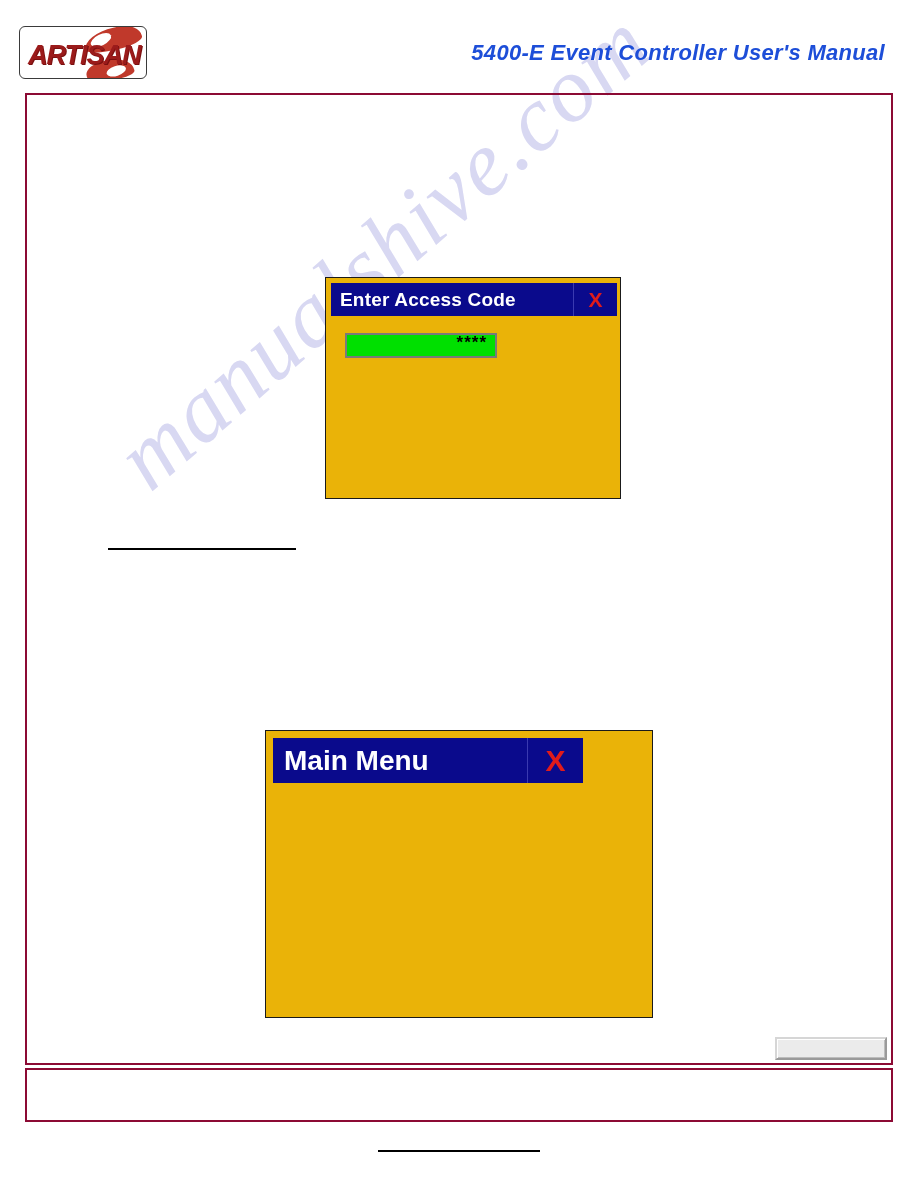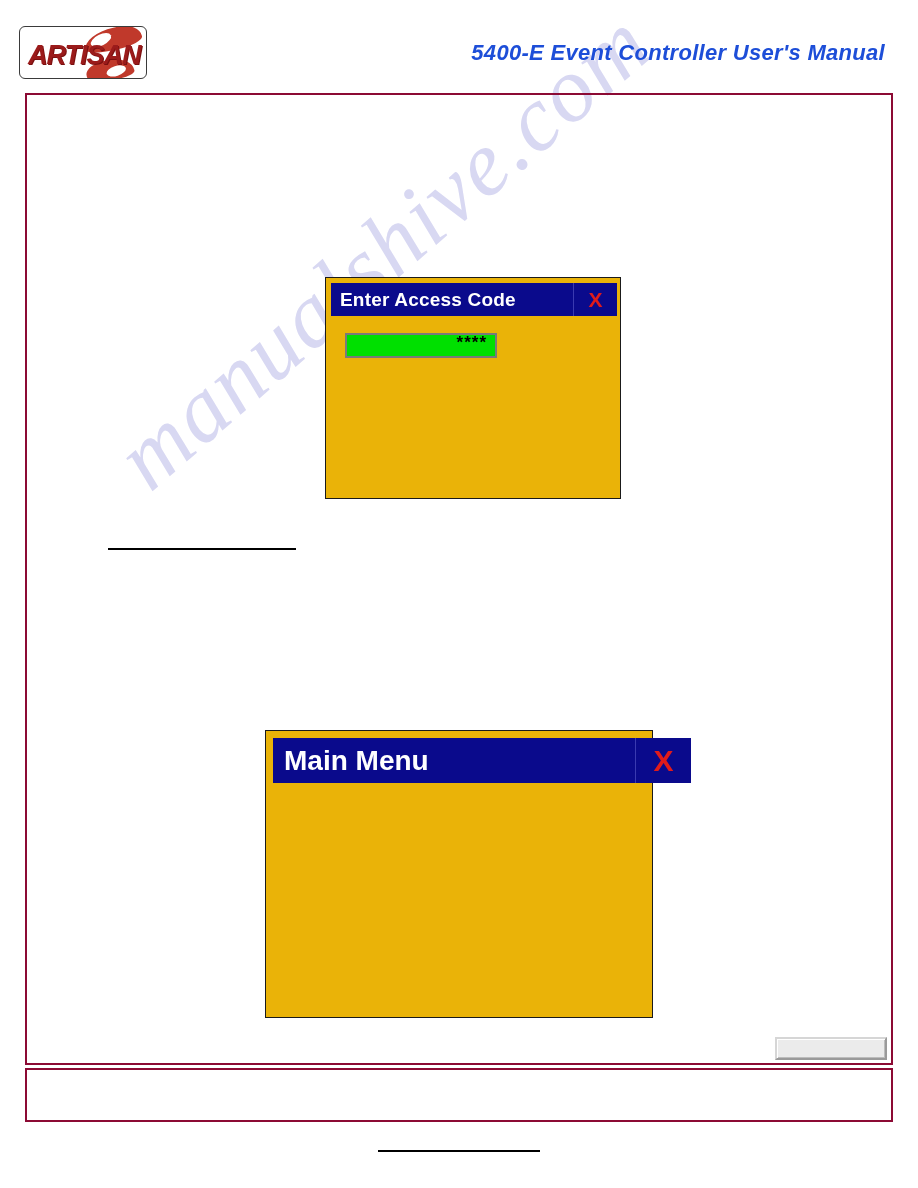--- a/index.html
+++ b/index.html
@@ -242,21 +242,21 @@
     font-size: 20px;
   }
 
   
   #main-menu-dialog {
     left: 265px; top: 730px;
     width: 388px; height: 288px;
   }
   #main-menu-dialog .titlebar {
     left: 7px; top: 7px;
-    width: 418px; height: 45px;
+    width: 310px; height: 45px;
   }
   #main-menu-dialog .title-text {
     font-size: 28px;
     padding-left: 11px;
   }
   #main-menu-dialog .close-x {
     width: 56px;
     font-size: 30px;
   }
   .menu-btn { font-size: 27px; height: 49px; }

